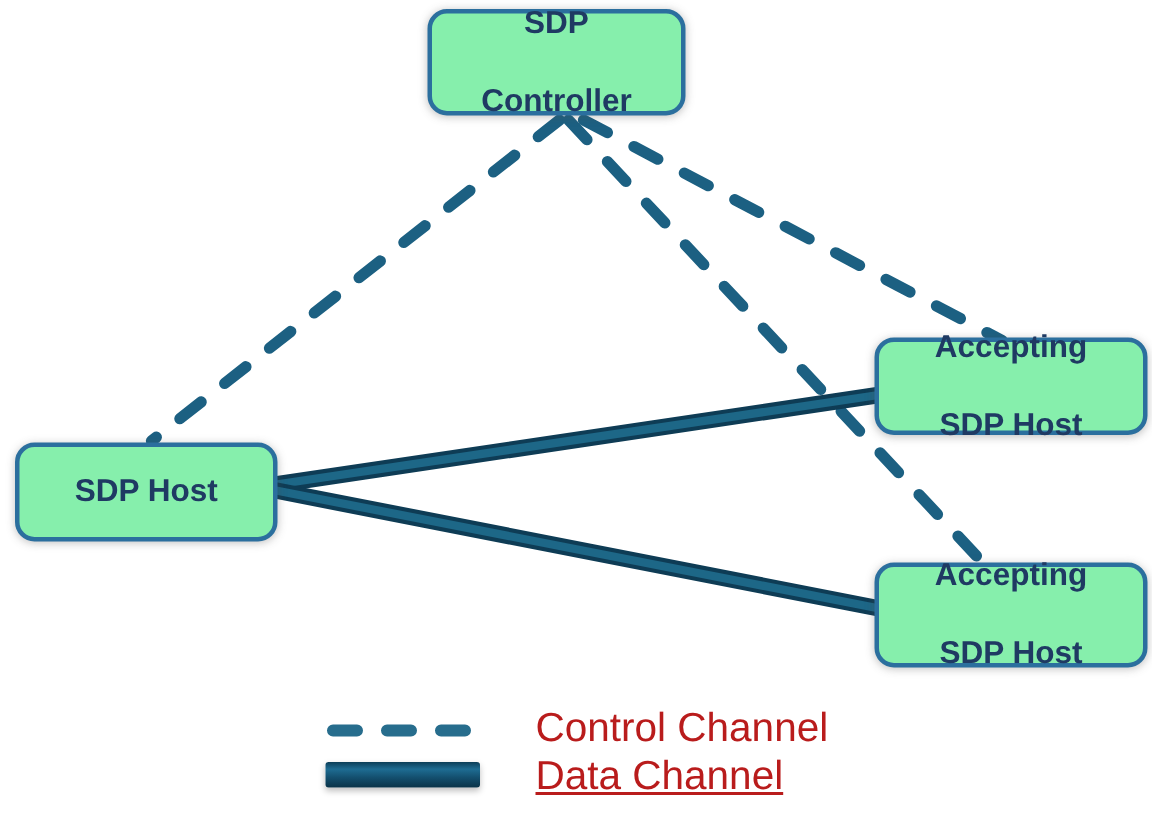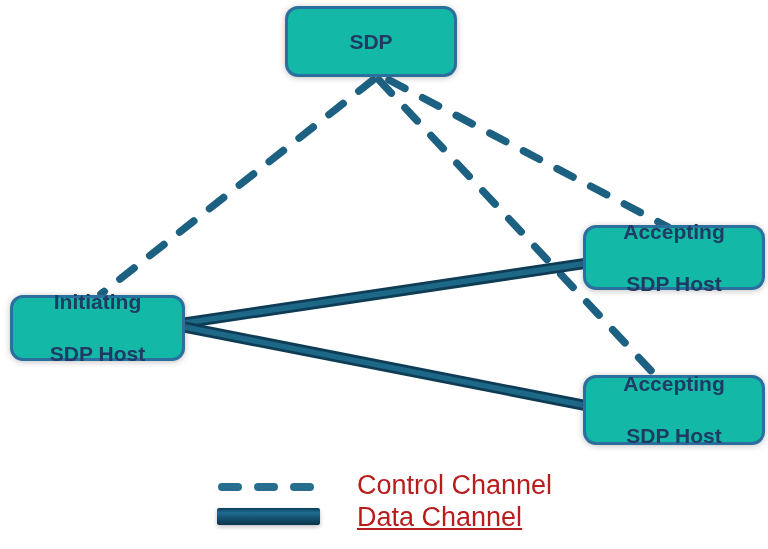--- a/index.html
+++ b/index.html
@@ -18,21 +18,21 @@
   .lines-layer {
     position: absolute;
     left: 0;
     top: 0;
     width: 768px;
     height: 549px;
   }
   .node {
     position: absolute;
     box-sizing: border-box;
-    background: #14b8a6;
+    background: #86efac;
     border: 3px solid #2b6f9e;
     border-radius: 13px;
     box-shadow: 0 1px 6px rgba(80, 80, 80, 0.35);
     display: flex;
     flex-direction: column;
     align-items: center;
     justify-content: center;
     text-align: center;
     color: #1f3a63;
     font-weight: bold;
@@ -93,24 +93,24 @@
       </g>
       <g>
         <path d="M184,327 L588,406" stroke="#0e3c55" stroke-width="11"></path>
         <path d="M184,327 L588,406" stroke="#1d6787" stroke-width="5.5"></path>
       </g>
     </g>
   </svg>
 
   <div class="node node-controller">
     <span>SDP</span>
+    <span>Controller</span>
   </div>
 
   <div class="node node-initiating">
-    <span>Initiating</span>
     <span>SDP Host</span>
   </div>
 
   <div class="node node-accepting-a">
     <span>Accepting</span>
     <span>SDP Host</span>
   </div>
 
   <div class="node node-accepting-b">
     <span>Accepting</span>

